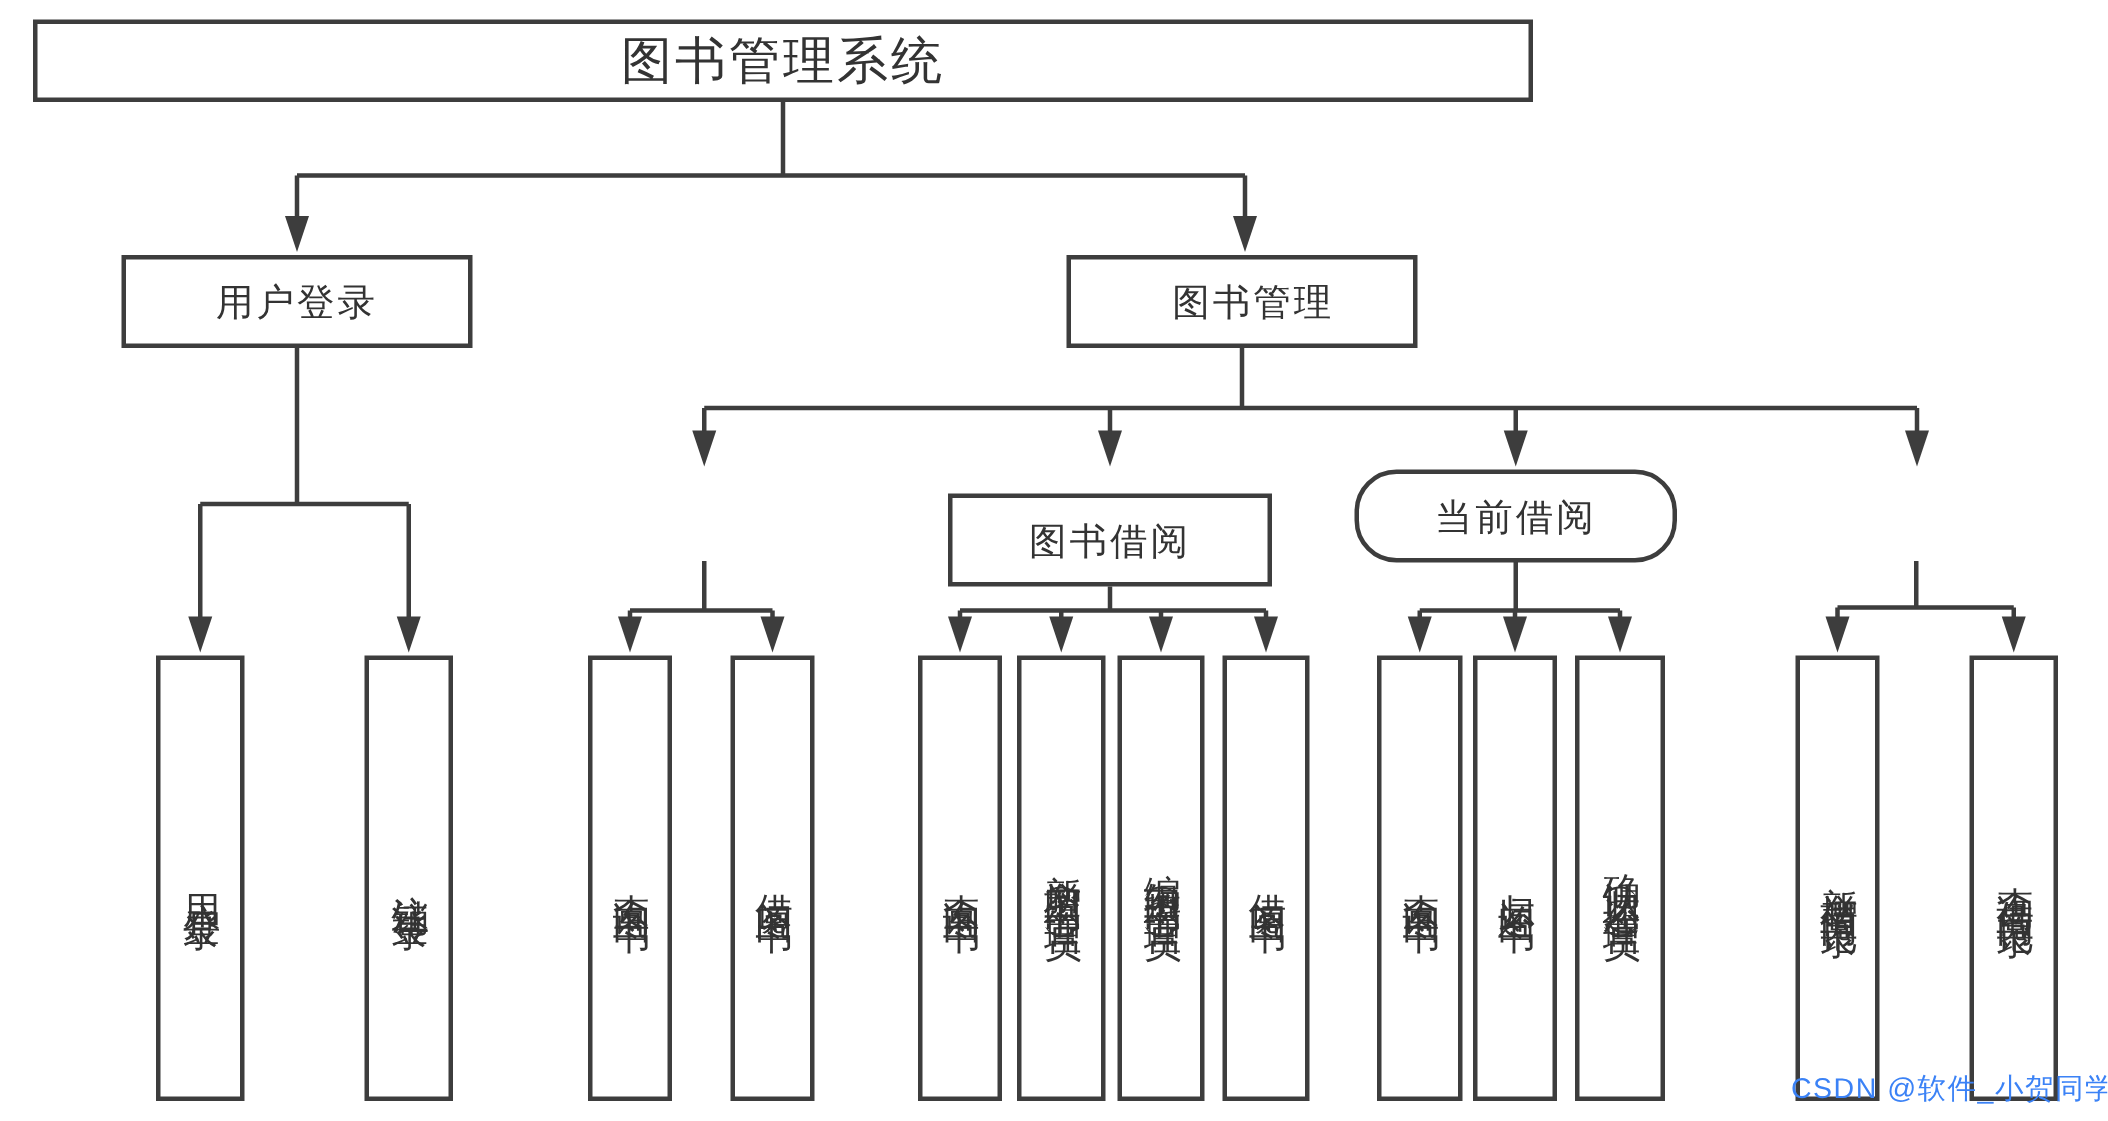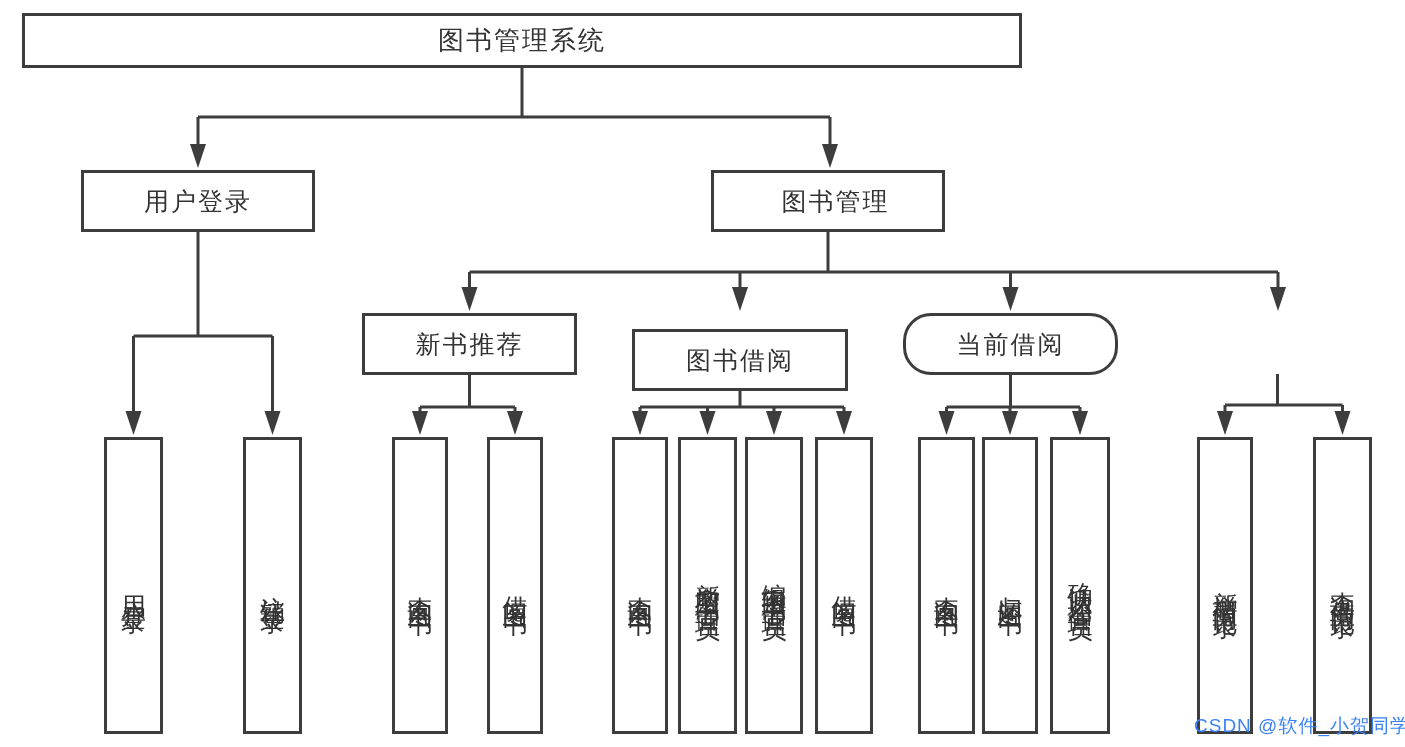--- a/index.html
+++ b/index.html
@@ -14,21 +14,21 @@
   .box{
     position:absolute;
     box-sizing:border-box;
     background:#fff;
     border:3px solid #3d3d3d;
     color:#333;
     display:flex;align-items:center;justify-content:center;
     z-index:2;
   }
   .hbox{font-size:25px;letter-spacing:2px;white-space:nowrap;}
-  .title{font-size:26px;}
+  .title{font-size:34px;}
   .vbox{
     writing-mode:vertical-rl;
     text-orientation:mixed;
     font-size:25px;
     letter-spacing:5px;
     line-height:1;
   }
   .watermark{
     position:absolute;left:1194px;top:713px;
     z-index:5;
@@ -73,21 +73,20 @@
       <polygon points="1217,411 1233,411 1225,435"></polygon>
       <polygon points="1334.5,411 1350.5,411 1342.5,435"></polygon>
     </g>
   </svg>
 
   <div class="box hbox title" style="left:22px;top:13px;width:1000px;height:55px;">图书管理系统</div>
 
   <div class="box hbox" style="left:81px;top:170px;width:234px;height:62px;">用户登录</div>
   <div class="box hbox" style="left:711px;top:170px;width:234px;height:62px;padding-left:15px;">图书管理</div>
 
-  <div class="box hbox" style="left:362px;top:313px;width:215px;height:62px;">新书推荐</div>
   <div class="box hbox" style="left:632px;top:329px;width:216px;height:62px;">图书借阅</div>
   <div class="box hbox" style="left:903px;top:313px;width:215px;height:62px;border-radius:28px;">当前借阅</div>
 
   <div class="box vbox" style="left:104px;top:437px;width:59px;height:297px;">用户登录</div>
   <div class="box vbox" style="left:243px;top:437px;width:59px;height:297px;">注销登录</div>
 
   <div class="box vbox" style="left:392px;top:437px;width:56px;height:297px;">查询图书</div>
   <div class="box vbox" style="left:487px;top:437px;width:56px;height:297px;">借阅图书</div>
 
   <div class="box vbox" style="left:612px;top:437px;width:56px;height:297px;">查询图书</div>

